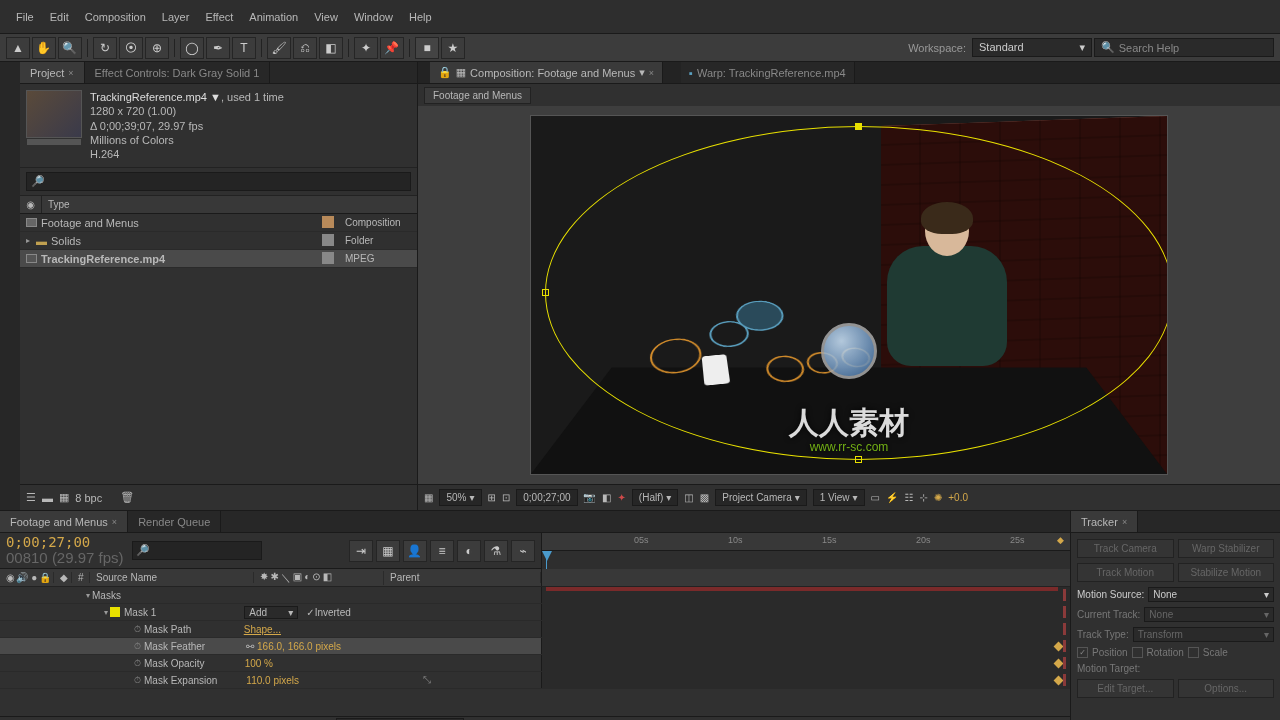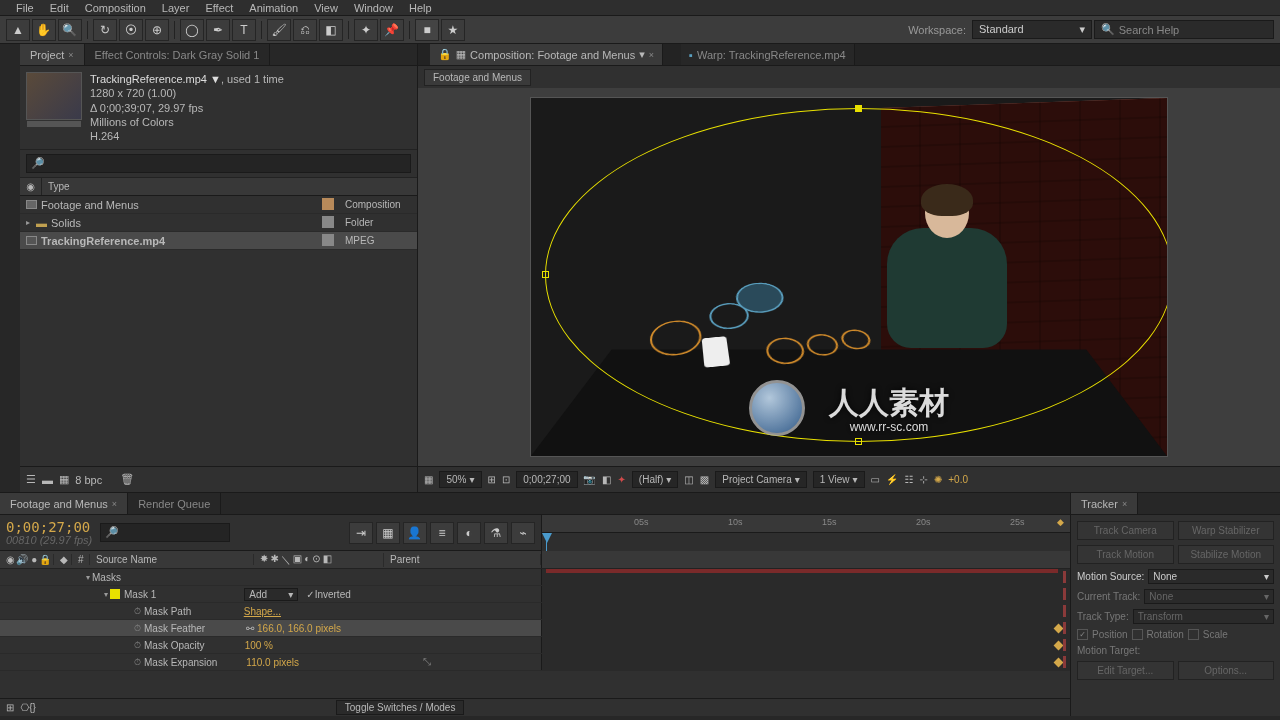--- a/index.html
+++ b/index.html
@@ -1,17 +1,17 @@
 <!DOCTYPE html>
 <html><head>
 <meta charset="utf-8">
 <style>
 * { margin: 0; padding: 0; box-sizing: border-box; font-family: "Segoe UI", Tahoma, sans-serif; }
 body { background: #272727; color: #b8b8b8; font-size: 11px; overflow: hidden; width: 1280px; height: 720px; }
-.menubar { background: #2e2e2e; height: 16px; display: flex; align-items: center; padding: 0 8px; border-bottom: 1px solid #1a1a1a; }
+.menubar { background: #2e2e2e; height: 34px; display: flex; align-items: center; padding: 0 8px; border-bottom: 1px solid #1a1a1a; }
 .menubar span { padding: 0 8px; cursor: default; }
 .toolbar { background: #3c3c3c; height: 28px; display: flex; align-items: center; padding: 0 6px; border-bottom: 1px solid #1a1a1a; justify-content: space-between; }
 .toolbar-left, .toolbar-right { display: flex; align-items: center; gap: 2px; }
 .tool-btn { width: 24px; height: 22px; background: #3c3c3c; border: 1px solid #252525; display: flex; align-items: center; justify-content: center; color: #ccc; font-size: 12px; }
 .tool-sep { width: 1px; height: 18px; background: #222; margin: 0 3px; }
 .workspace-label { color: #999; margin-right: 4px; text-align: right; }
 .workspace-sel { background: #2a2a2a; border: 1px solid #1a1a1a; color: #ccc; padding: 2px 6px; width: 120px; display: flex; justify-content: space-between; }
 .search-box { background: #2a2a2a; border: 1px solid #1a1a1a; color: #888; padding: 2px 6px; width: 180px; display: flex; align-items: center; gap: 4px; }
 
 .main { display: flex; height: 448px; padding-left: 20px; }
@@ -70,21 +70,21 @@
 .vf-item { background: #262626; border: 1px solid #1a1a1a; padding: 2px 6px; display: flex; align-items: center; gap: 3px; }
 
 .bottom { height: 224px; display: flex; border-top: 1px solid #1a1a1a; }
 .timeline { flex: 1; background: #303030; display: flex; flex-direction: column; }
 .tl-tabs { height: 22px; background: #272727; display: flex; border-bottom: 1px solid #1a1a1a; }
 .tl-tab { padding: 3px 10px; background: #3a3a3a; border-right: 1px solid #1a1a1a; display:flex; align-items:center; gap:4px; }
 .tl-tab.dim { background: #272727; color: #888; }
 .tl-header { height: 36px; display: flex; border-bottom: 1px solid #1a1a1a; }
 .tl-left { width: 542px; border-right: 1px solid #1a1a1a; display: flex; align-items: center; padding: 0 6px; gap: 8px; }
 .timecode { color: #d4a84a; font-family: monospace; font-size: 14px; line-height: 1; }
-.tc-sub { color: #666; font-size: 11px; font-style: italic; }
+.tc-sub { color: #666; font-size: 15px; }
 .tl-search { background: #242424; border: 1px solid #1a1a1a; padding: 2px 4px; width: 130px; color: #888; display: flex; }
 .tl-icons { display: flex; gap: 3px; margin-left: auto; }
 .tl-right { flex: 1; position: relative; background: #2a2a2a; }
 .ruler { height: 18px; background: #383838; border-bottom: 1px solid #1a1a1a; position: relative; font-size: 9px; color: #888; }
 .ruler span { position: absolute; top: 2px; }
 .playhead { position: absolute; top: 0; bottom: 0; width: 0; border-left: 1px solid #4a9acc; left: 4px; }
 .playhead::before { content:''; position: absolute; top: 0; left: -5px; width: 10px; height: 10px; background: #4a9acc; clip-path: polygon(0 0, 100% 0, 50% 100%); }
 .tl-cols { height: 18px; background: #383838; display: flex; font-size: 10px; border-bottom: 1px solid #222; }
 .tl-col-left { width: 542px; display: flex; align-items: center; border-right: 1px solid #1a1a1a; }
 .tlc { padding: 0 6px; border-right: 1px solid #2a2a2a; }
@@ -107,24 +107,24 @@
 
 .tracker { width: 210px; background: #303030; border-left: 1px solid #1a1a1a; display: flex; flex-direction: column; }
 .tracker-tabs { height: 22px; background: #272727; display: flex; border-bottom: 1px solid #1a1a1a; }
 .tracker-body { padding: 6px; display: flex; flex-direction: column; gap: 5px; font-size: 10px; color: #777; }
 .trk-row { display: flex; gap: 4px; }
 .trk-btn { flex: 1; background: #343434; border: 1px solid #222; padding: 3px 4px; text-align: center; color: #666; }
 .trk-field { display: flex; align-items: center; gap: 4px; }
 .trk-sel { flex: 1; background: #2a2a2a; border: 1px solid #1a1a1a; padding: 1px 4px; color: #ccc; display: flex; justify-content: space-between; }
 .trk-sel.dim { color: #666; }
 .chk { width: 11px; height: 11px; border: 1px solid #555; display: inline-flex; align-items: center; justify-content: center; font-size: 8px; color: #888; }
-.watermark { position: absolute; bottom: 30px; left: 50%; transform: translateX(-50%); display: flex; align-items: center; gap: 24px; pointer-events: none; opacity: 0.85; }
+.watermark { position: absolute; bottom: 30px; left: 50%; transform: translateX(-50%); display: flex; align-items: center; gap: 24px; pointer-events: none; opacity: 0.85; flex-direction: column; }
 .wm-icon { width: 56px; height: 56px; border-radius: 50%; background: radial-gradient(circle at 35% 30%, #cfe8ff, #3a6aa0); border: 3px solid #aaa; position: relative; }
 .wm-text { color: #fff; font-size: 30px; font-weight: bold; text-shadow: 0 0 6px #000; }
-.wm-sub { color: #ffffff; font-size: 12px; text-align: center; text-shadow: 0 0 4px #000; margin-top: -4px; }
+.wm-sub { color: #84cc16; font-size: 12px; text-align: center; text-shadow: 0 0 4px #000; margin-top: -4px; }
 .link { color: #d4a84a; font-size: 10px; }
 </style>
 </head>
 <body>
 
 <div class="menubar">
   <span>File</span>
   <span>Edit</span>
   <span>Composition</span>
   <span>Layer</span>

